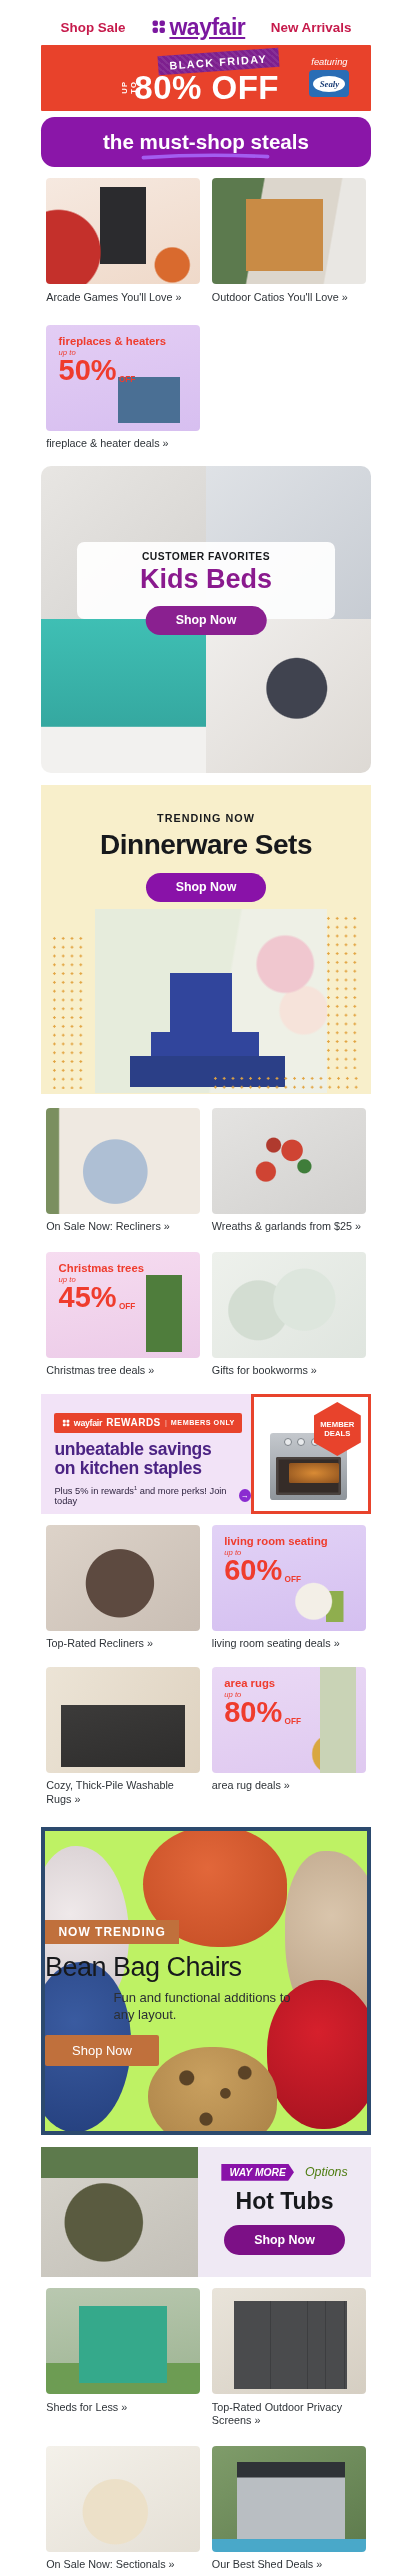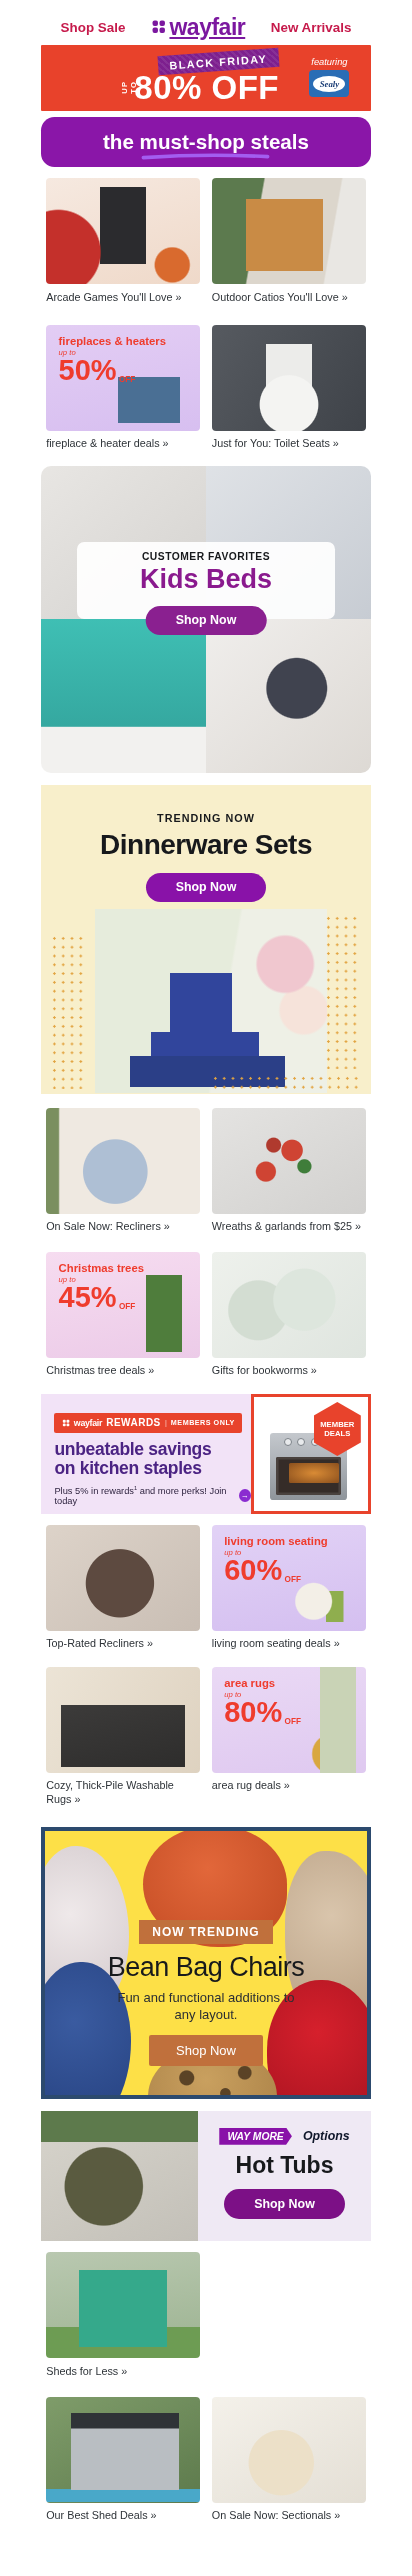--- a/index.html
+++ b/index.html
@@ -118,21 +118,21 @@
   .oven .knobs { position:absolute; top:5.2px; left:6.2px; right:6.2px; height:9.3px; display:flex; gap:5.2px; justify-content:center; }
   .oven .knob { width:8.2px; height:8.2px; border-radius:50%; background:#e8eaec; border:1px solid #7c8288; }
   .oven .door { position:absolute; left:6.2px; bottom:5.2px; width:65px; height:38px; background:#352c28; border-radius:2.1px;
     box-shadow:inset 0 0 0 2.6px #4a423e; }
   .oven .glow { position:absolute; left:13.4px; bottom:11.3px; width:50px; height:20.6px; background:radial-gradient(#d98b35,#8a4f1d); border-radius:1.5px; }
   .member { position:absolute; right:7.2px; top:5.2px; width:47px; height:54px; background:#e8432c; color:#fff;
     font-weight:800; font-size:7.7px; text-align:center; display:flex; align-items:center; justify-content:center;
     clip-path:polygon(50% 0,100% 25%,100% 75%,50% 100%,0 75%,0 25%); line-height:9.3px; }
 
   
-  .beanbag { margin-top:20.6px; height:272px; border:4.1px solid #2c4a6e; background:#fde047; position:relative; text-align:center; overflow:hidden; }
+  .beanbag { margin-top:20.6px; height:308px; border:4.1px solid #2c4a6e; background:#bef264; position:relative; overflow:hidden; }
   .blob { position:absolute; }
   .bb-fur { left:-14.4px; top:15.5px; width:98px; height:170px; border-radius:46% 54% 48% 52%;
     background:radial-gradient(circle at 40% 40%,#efe9ea,#cfc5c8); }
   .bb-orange { left:98px; top:-5.2px; width:144px; height:121px; border-radius:50% 50% 46% 54%;
     background:radial-gradient(circle at 45% 35%,#e2673a,#c14a22); }
   .bb-tan { right:-20.6px; top:20.6px; width:103px; height:185px; border-radius:40% 60% 45% 55%;
     background:radial-gradient(circle at 45% 35%,#d9c5ac,#b49a7d); }
   .bb-blue { left:-17.5px; top:131px; width:103px; height:170px; border-radius:52% 48% 55% 45%;
     background:radial-gradient(circle at 45% 35%,#3a5ba0,#243f7d); }
   .bb-red { right:-13.4px; top:149px; width:113px; height:149px; border-radius:48% 52% 50% 50%;
@@ -153,21 +153,21 @@
   
   .hottub { margin-top:12.4px; height:130px; display:flex; }
   .ht-img { width:157px; height:130px;
     background:radial-gradient(circle at 40% 58%,#5a5b40 0 32%,transparent 33%),
                linear-gradient(#5d7a4c,#5d7a4c) 0 0/157px 31px no-repeat,
                linear-gradient(150deg,#d7d4cc,#c3c0b8); }
   .ht-right { flex:1; background:#efe9f4; text-align:center; padding-top:16.5px; }
   .ht-badge-row { display:flex; align-items:center; justify-content:center; gap:11px; }
   .ht-badge { background:#8912a8; color:#fff; font-weight:800; font-size:10.3px; font-style:italic;
     padding:3.1px 8.2px; clip-path:polygon(0 0,92% 0,100% 50%,92% 100%,0 100%); }
-  .ht-opt { color:#0f172a; font-weight:700; font-size:12.4px; font-style:italic; }
+  .ht-opt { color:#4d7c0f; font-weight:400; font-size:12.4px; font-style:italic; }
   .ht-title { font-size:23px; font-weight:800; color:#17191c; margin-top:7.2px; }
   .hottub .btn-pill { margin-top:10.3px; background:#7c1086; }
 </style>
 </head>
 <body>
 
 <div class="email">
 
   <div class="hdr">
     <a class="navlink" href="#">Shop Sale</a>
@@ -225,24 +225,20 @@
 
   <div class="row mt40">
     <a class="card" href="#">
       <div class="ph promo promo-fire">
         <div class="pt">fireplaces &amp; heaters</div>
         <div class="pu">up to</div>
         <span class="pp">50%</span>
         <span class="po">OFF</span>
       </div>
       <div class="cap">fireplace &amp; heater deals »</div>
-    </a>
-    <a class="card" href="#">
-      <div class="ph img-toilet"></div>
-      <div class="cap">Just for You: Toilet Seats »</div>
     </a>
   </div>
 
   <a href="#" style="display:block;text-decoration:none">
     <div class="kids">
       <div class="q kq1"></div>
       <div class="q kq2"></div>
       <div class="q kq3"></div>
       <div class="q kq4"></div>
       <div class="kids-panel">
@@ -386,27 +382,31 @@
       <div class="ht-title">Hot Tubs</div>
       <a href="#" class="btn-pill">Shop Now</a>
     </div>
   </div>
 
   <div class="row mt22">
     <a class="card" href="#">
       <div class="ph img-shed"></div>
       <div class="cap">Sheds for Less »</div>
     </a>
+    <a class="card" href="#">
+      <div class="ph img-screen"></div>
+      <div class="cap">Top-Rated Outdoor Privacy Screens »</div>
+    </a>
   </div>
 
   <div class="row mt36">
+    <a class="card" href="#">
+      <div class="ph img-sectional"></div>
+      <div class="cap">On Sale Now: Sectionals »</div>
+    </a>
     <a class="card" href="#">
       <div class="ph img-shed2"></div>
       <div class="cap">Our Best Shed Deals »</div>
     </a>
-    <a class="card" href="#">
-      <div class="ph img-sectional"></div>
-      <div class="cap">On Sale Now: Sectionals »</div>
-    </a>
   </div>
 
 </div>
 
 
 </body></html>

